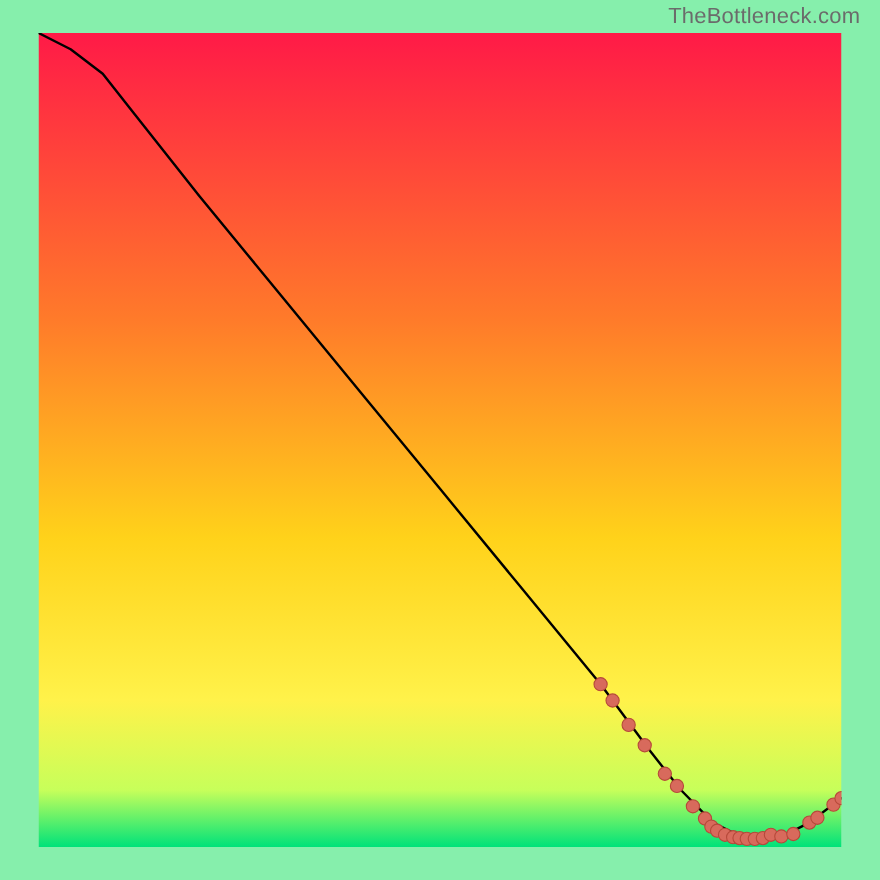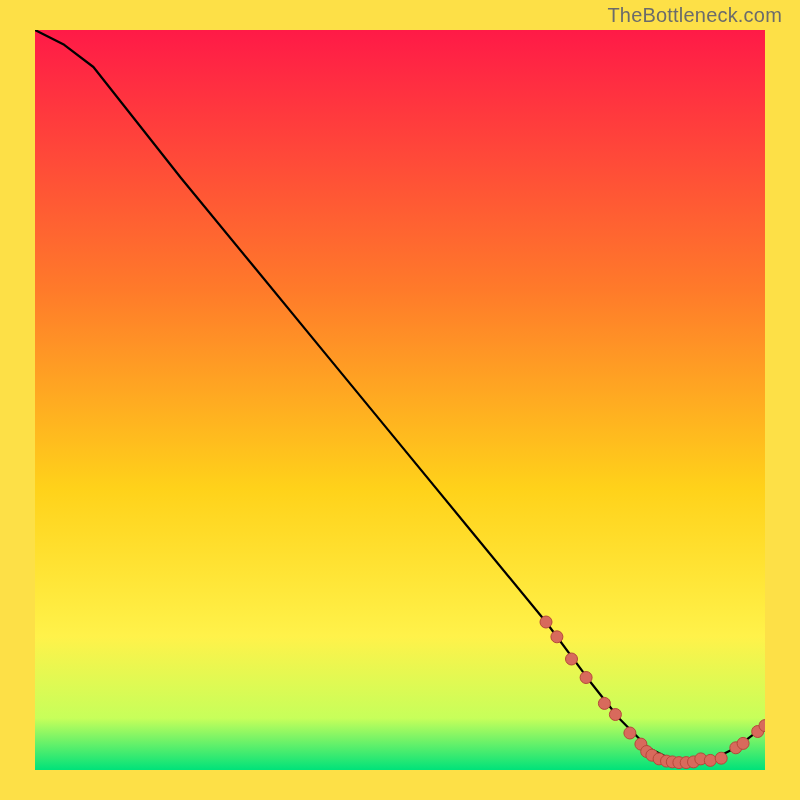--- a/index.html
+++ b/index.html
@@ -8,21 +8,21 @@
     width: 800px;
     height: 800px;
     background: #000;
     font-family: Arial, Helvetica, sans-serif;
     overflow: hidden;
   }
   .stage {
     position: relative;
     width: 800px;
     height: 800px;
-    background: #fde047;
+    background: #86efac;
   }
   .watermark {
     position: absolute;
     top: 4px;
     right: 18px;
     color: #6b6b6b;
     font-size: 20px;
     font-weight: 400;
     letter-spacing: 0.2px;
     user-select: none;

